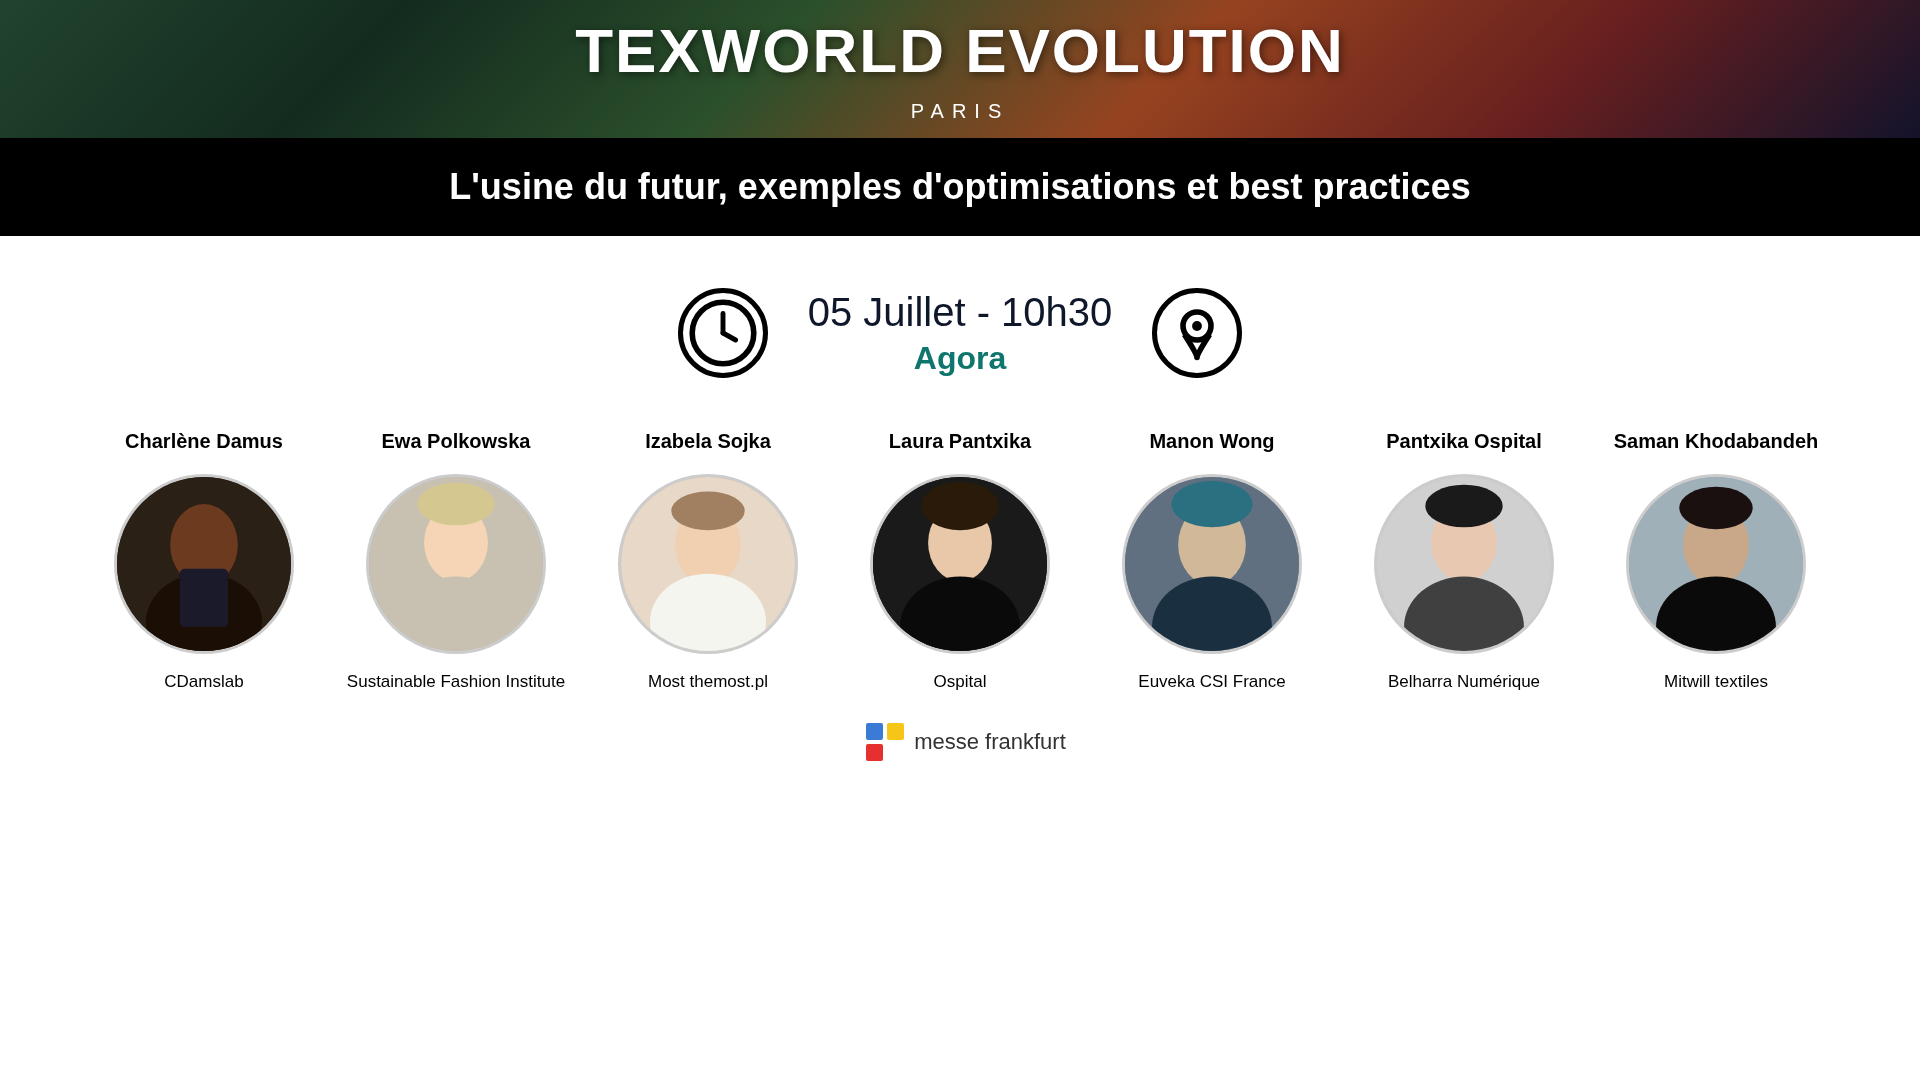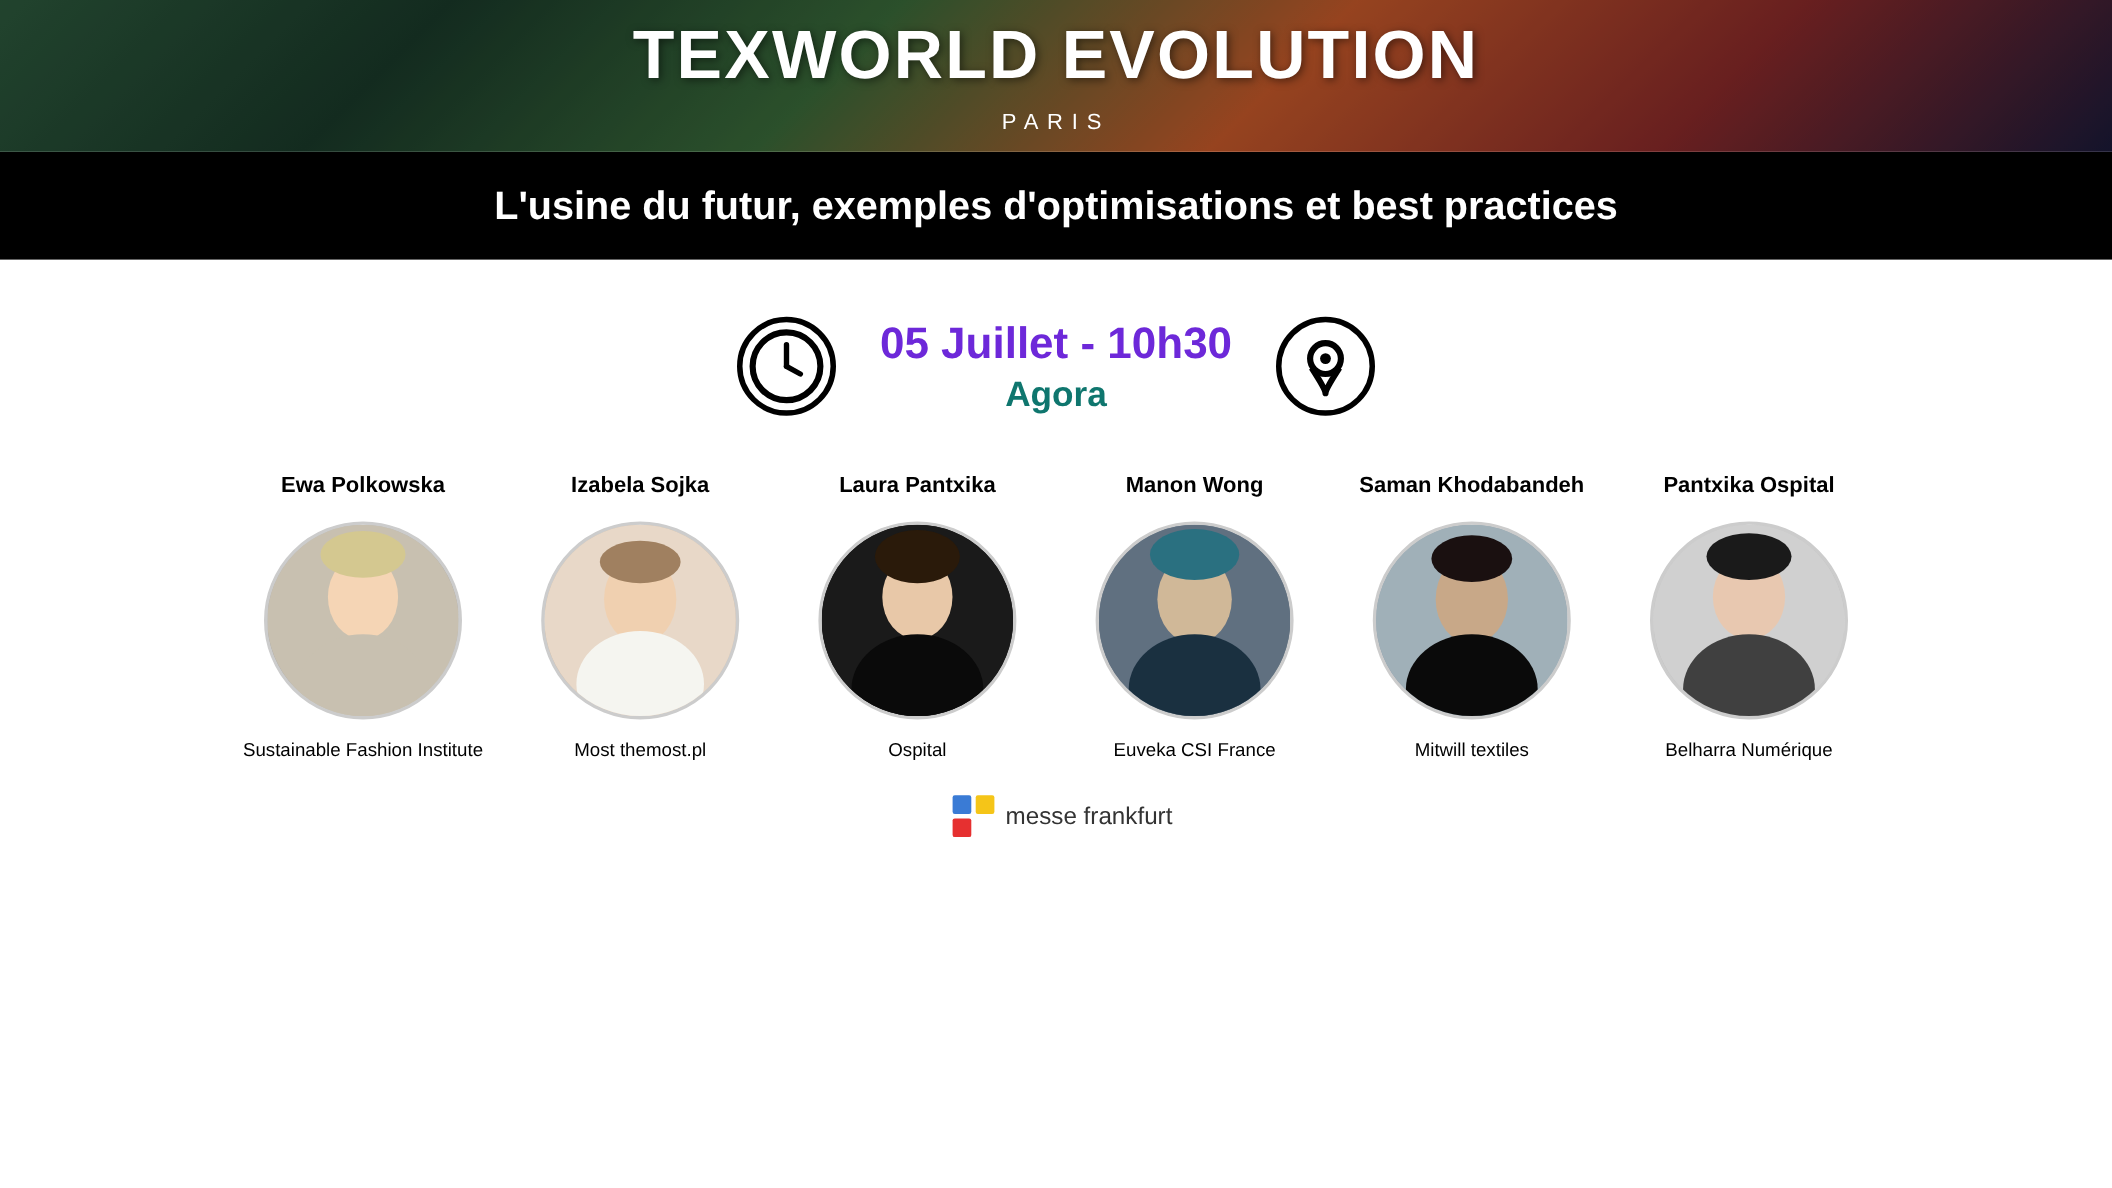--- a/index.html
+++ b/index.html
@@ -91,22 +91,22 @@
       font-size: 44px;
     }
 
     .event-datetime {
       text-align: center;
       line-height: 1.3;
     }
 
     .event-datetime .date {
       font-size: 40px;
-      font-weight: 700;
-      color: #6d28d9;
+      font-weight: 400;
+      color: #0f172a;
     }
 
     .event-datetime .venue {
       font-size: 32px;
       font-weight: 700;
       color: #0f766e;
     }
 
     
     .speakers-section {
@@ -237,20 +237,32 @@
   <div class="icon-circle">
     <svg class="pin-svg" viewBox="0 0 100 100" xmlns="http://www.w3.org/2000/svg">
       <circle cx="50" cy="40" r="20" fill="none" stroke="#000" stroke-width="8"></circle>
       <circle cx="50" cy="40" r="7" fill="#000"></circle>
       <path d="M32 52 Q50 80 50 85 Q50 80 68 52" fill="none" stroke="#000" stroke-width="8" stroke-linejoin="round"></path>
     </svg>
   </div>
 </div>
 
 <div class="speakers-section" id="speakers-container">
+<div class="speaker-card">
+      <div class="speaker-name">Charlène Damus</div>
+      <div class="speaker-avatar avatar-charlene">
+        <svg viewBox="0 0 180 180" xmlns="http://www.w3.org/2000/svg" width="180" height="180">
+        <rect width="180" height="180" fill="#2a2015"></rect>
+        <ellipse cx="90" cy="70" rx="35" ry="42" fill="#6b3a1f"></ellipse>
+        <ellipse cx="90" cy="150" rx="60" ry="50" fill="#1a0e05"></ellipse>
+        <rect x="65" y="95" width="50" height="60" rx="5" fill="#1a1a2a"></rect>
+      </svg>
+      </div>
+      <div class="speaker-org">CDamslab</div>
+    </div>
     <div class="speaker-card">
       <div class="speaker-name">Ewa Polkowska</div>
       <div class="speaker-avatar avatar-ewa">
         <svg viewBox="0 0 180 180" xmlns="http://www.w3.org/2000/svg" width="180" height="180">
         <rect width="180" height="180" fill="#c8c0b0"></rect>
         <ellipse cx="90" cy="68" rx="33" ry="40" fill="#f5d5b5"></ellipse>
         <ellipse cx="90" cy="155" rx="62" ry="52" fill="#c8c0b0"></ellipse>
         <ellipse cx="90" cy="28" rx="40" ry="22" fill="#d4c890"></ellipse>
       </svg>
       </div>
@@ -286,42 +298,42 @@
         <svg viewBox="0 0 180 180" xmlns="http://www.w3.org/2000/svg" width="180" height="180">
         <rect width="180" height="180" fill="#607080"></rect>
         <ellipse cx="90" cy="70" rx="35" ry="42" fill="#d0b898"></ellipse>
         <ellipse cx="90" cy="155" rx="62" ry="52" fill="#1a3040"></ellipse>
         <ellipse cx="90" cy="28" rx="42" ry="24" fill="#2a7080"></ellipse>
       </svg>
       </div>
       <div class="speaker-org">Euveka CSI France</div>
     </div>
     <div class="speaker-card">
+      <div class="speaker-name">Pantxika Ospital</div>
+      <div class="speaker-avatar avatar-pantxika">
+        <svg viewBox="0 0 180 180" xmlns="http://www.w3.org/2000/svg" width="180" height="180">
+        <rect width="180" height="180" fill="#d0d0d0"></rect>
+        <ellipse cx="90" cy="68" rx="34" ry="40" fill="#e8c8b0"></ellipse>
+        <ellipse cx="90" cy="155" rx="62" ry="52" fill="#404040"></ellipse>
+        <ellipse cx="90" cy="30" rx="40" ry="22" fill="#1a1a1a"></ellipse>
+      </svg>
+      </div>
+      <div class="speaker-org">Belharra Numérique</div>
+    </div>
+    <div class="speaker-card">
       <div class="speaker-name">Saman Khodabandeh</div>
       <div class="speaker-avatar avatar-saman">
         <svg viewBox="0 0 180 180" xmlns="http://www.w3.org/2000/svg" width="180" height="180">
         <rect width="180" height="180" fill="#a0b0b8"></rect>
         <ellipse cx="90" cy="70" rx="34" ry="42" fill="#c8a888"></ellipse>
         <ellipse cx="90" cy="155" rx="62" ry="52" fill="#0a0a0a"></ellipse>
         <ellipse cx="90" cy="32" rx="38" ry="22" fill="#1a1010"></ellipse>
       </svg>
       </div>
       <div class="speaker-org">Mitwill textiles</div>
-    </div>
-    <div class="speaker-card">
-      <div class="speaker-name">Pantxika Ospital</div>
-      <div class="speaker-avatar avatar-pantxika">
-        <svg viewBox="0 0 180 180" xmlns="http://www.w3.org/2000/svg" width="180" height="180">
-        <rect width="180" height="180" fill="#d0d0d0"></rect>
-        <ellipse cx="90" cy="68" rx="34" ry="40" fill="#e8c8b0"></ellipse>
-        <ellipse cx="90" cy="155" rx="62" ry="52" fill="#404040"></ellipse>
-        <ellipse cx="90" cy="30" rx="40" ry="22" fill="#1a1a1a"></ellipse>
-      </svg>
-      </div>
-      <div class="speaker-org">Belharra Numérique</div>
     </div>
   </div>
 
 <div class="footer-section">
   <div class="messe-logo">
     <div class="messe-squares">
       <div class="sq sq-blue"></div>
       <div class="sq sq-yellow"></div>
       <div class="sq sq-red"></div>
       <div class="sq sq-empty"></div>

